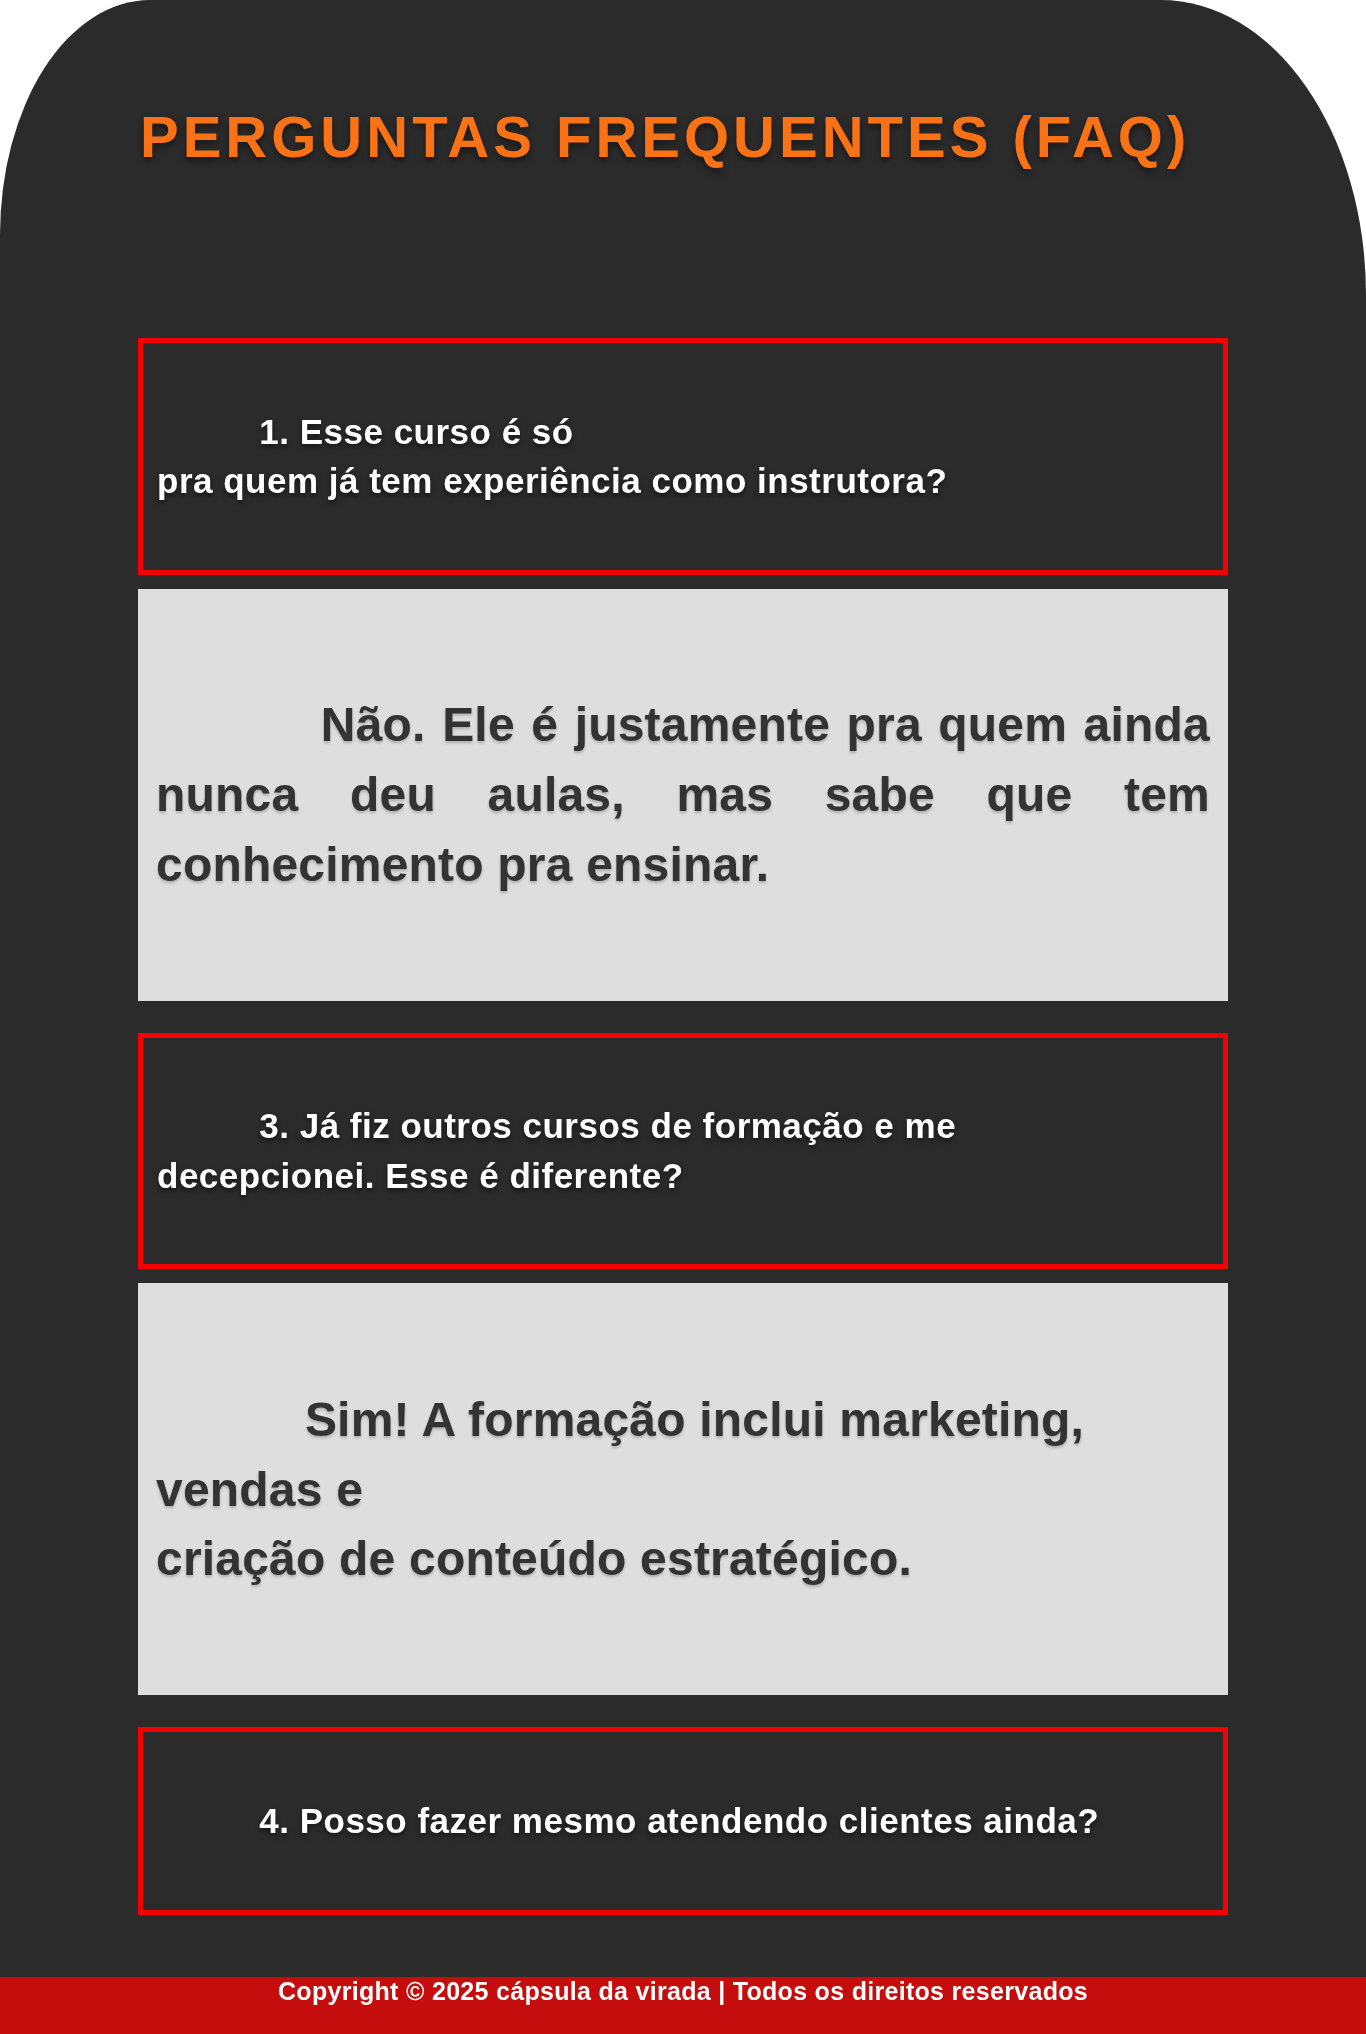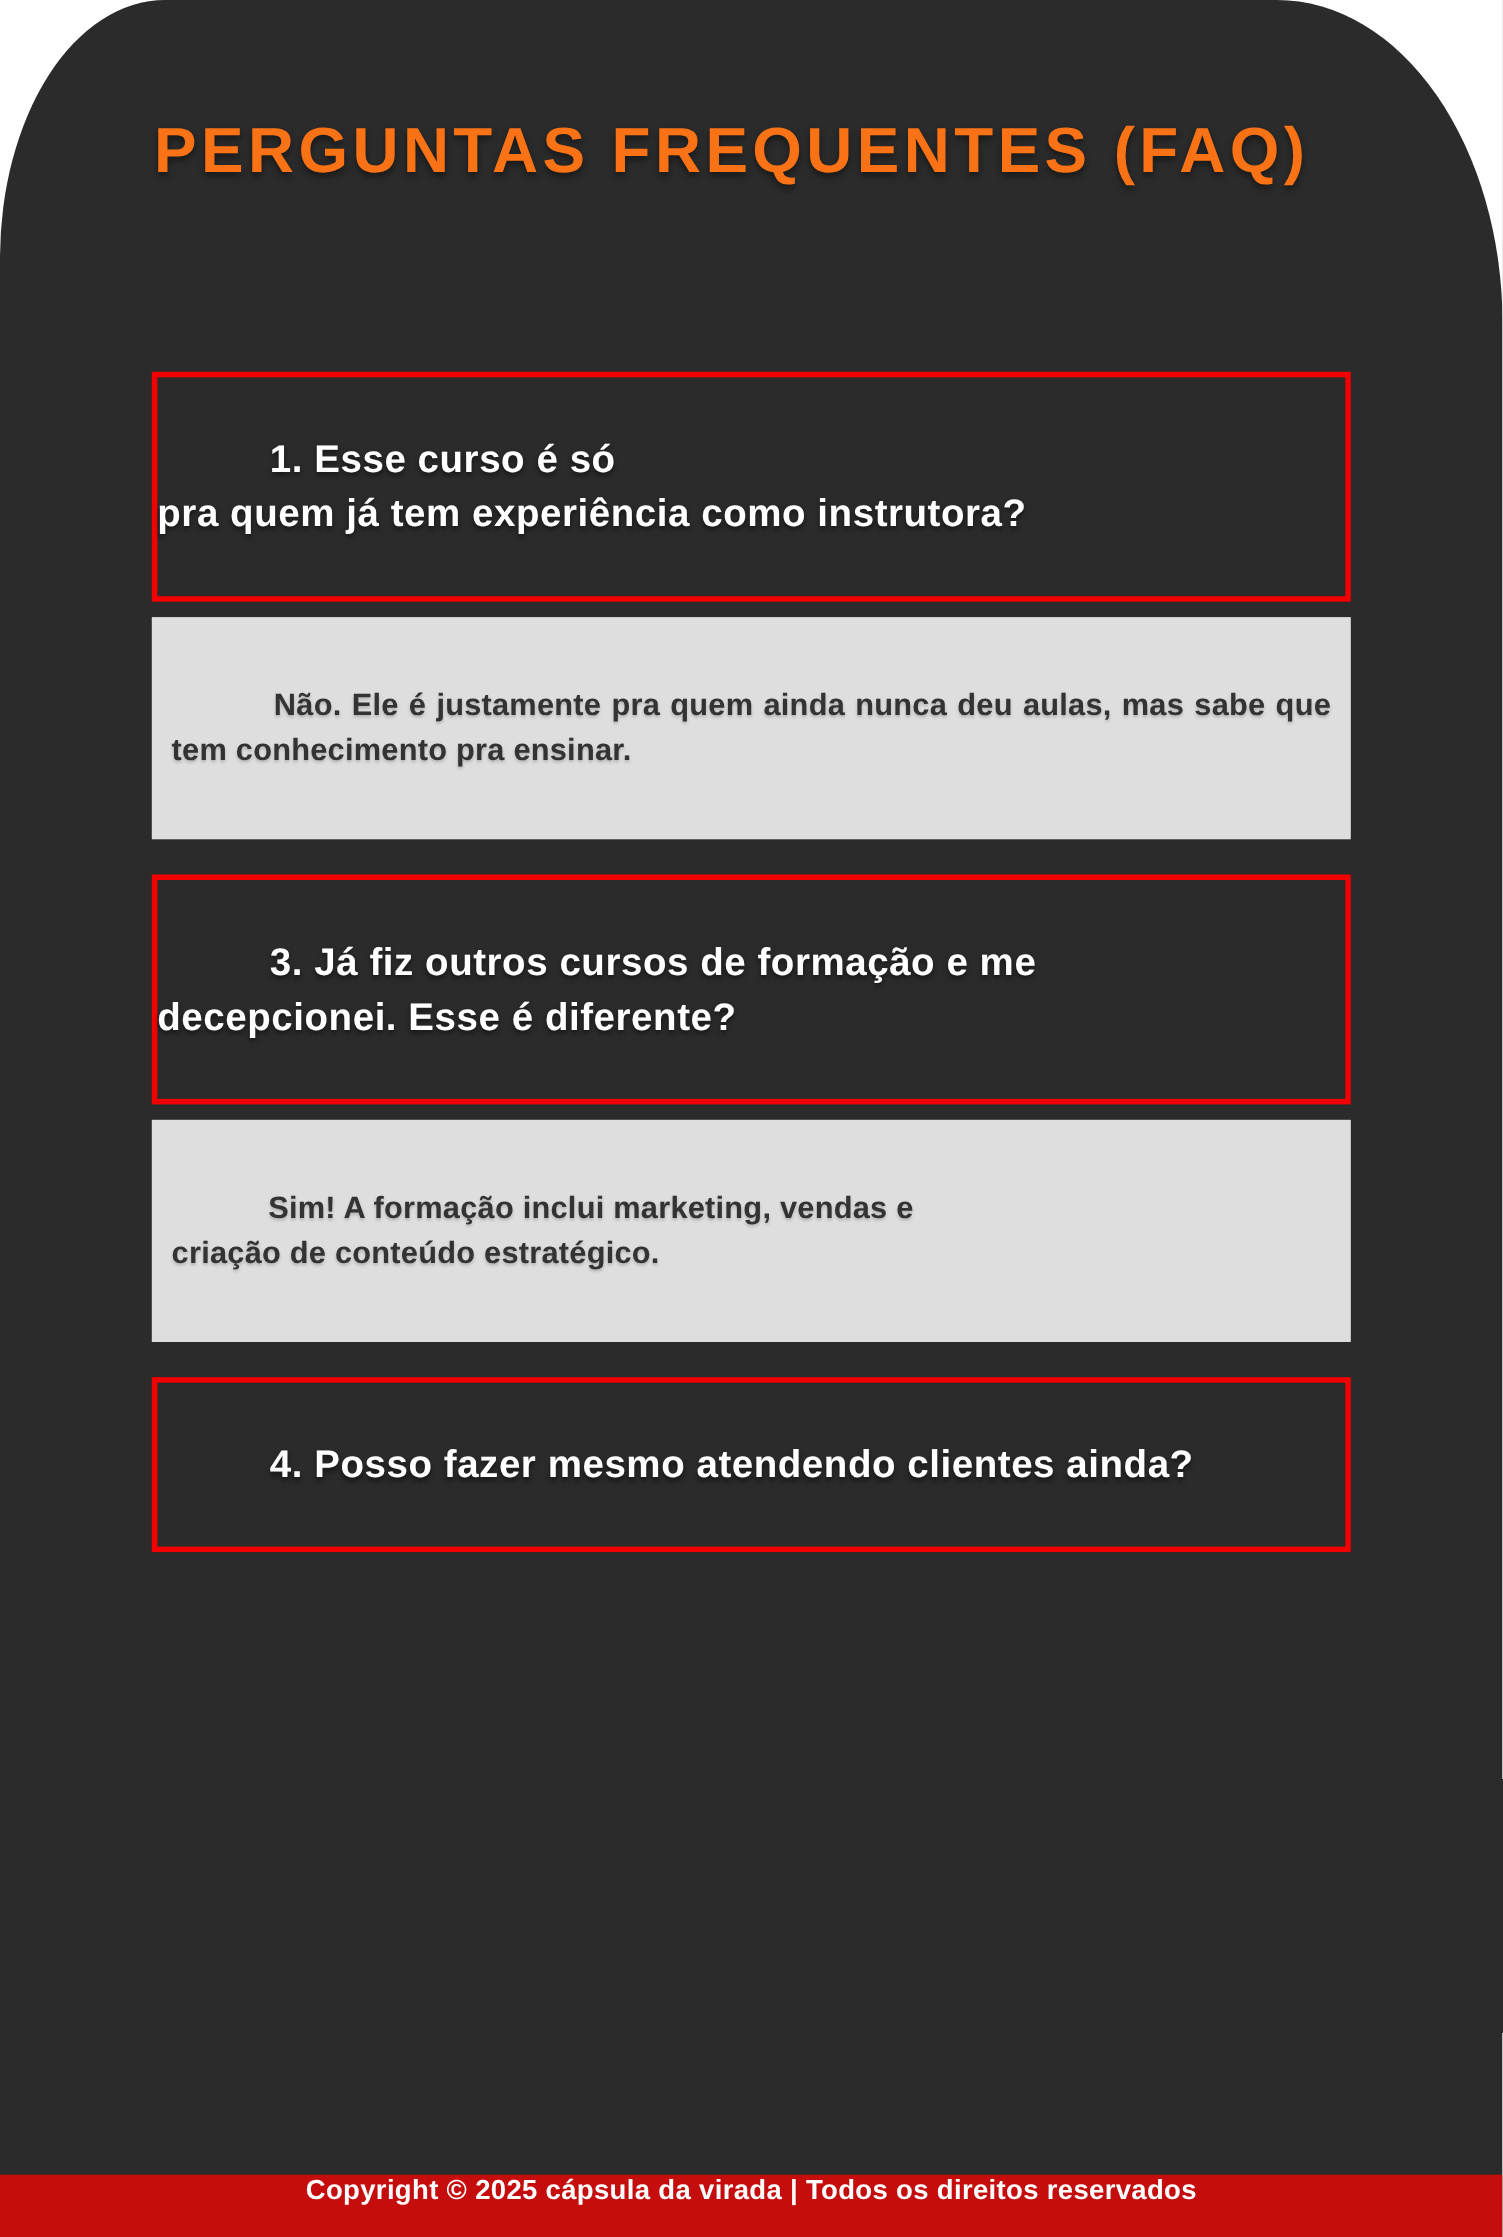--- a/index.html
+++ b/index.html
@@ -40,35 +40,36 @@
     color: #f97316;
     text-shadow: 0 4px 7px rgba(0,0,0,0.45);
     white-space: nowrap;
   }
   .faq-list {
     margin-top: 172px;
   }
   .q-box {
     border: 5px solid #f30000;
     background: #2b2b2b;
+    padding: 14px;
     color: #ffffff;
     font-size: 35px;
     font-weight: 700;
     line-height: 1.42;
     letter-spacing: 0.5px;
     white-space: pre-wrap;
     text-shadow: 0 3px 5px rgba(0,0,0,0.5);
   }
   .a-box {
     margin-top: 14px;
     margin-bottom: 32px;
     background: #dedede;
-    padding: 20px 18px;
+    padding: 32px 18px;
     color: #333333;
-    font-size: 28px;
+    font-size: 48px;
     font-weight: 700;
     line-height: 1.45;
     letter-spacing: 0.2px;
     white-space: pre-wrap;
     text-shadow: 0 2px 3px rgba(0,0,0,0.22);
   }
   .a-box.justified {
     text-align: justify;
   }
   .faq-item:last-child .a-box {

